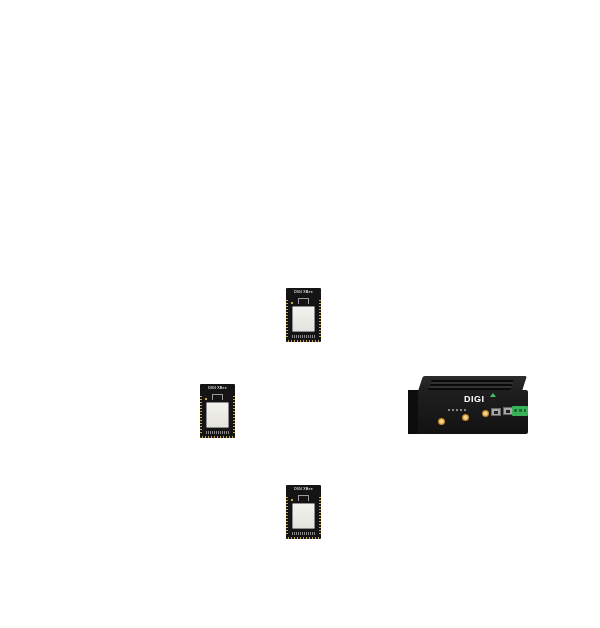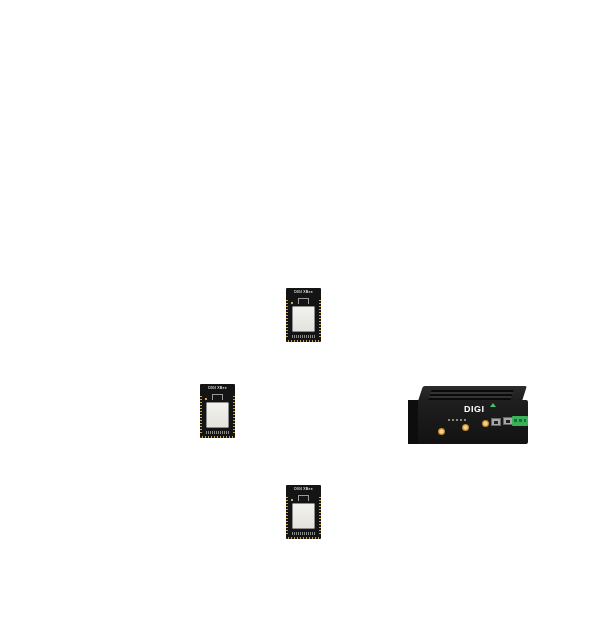--- a/index.html
+++ b/index.html
@@ -38,21 +38,21 @@
       position: absolute; left: 6px; right: 6px; top: 18px; bottom: 10px;
       background: linear-gradient(180deg, #f2f2ef 0%, #e4e2dc 100%);
       border: 1px solid #8c8c8c; border-radius: 1px;
     }
     .module .label {
       position: absolute; left: 6px; right: 6px; bottom: 4px; height: 3px;
       background: repeating-linear-gradient(to right, #888 0 1px, transparent 1px 2px);
     }
 
     .router {
-      position: absolute; left: 408px; top: 386px; width: 124px; height: 62px; padding-left: 20px;
+      position: absolute; left: 408px; top: 376px; width: 124px; height: 62px; padding-left: 20px;
     }
     .router .top {
       position: absolute; left: 12px; top: 0; width: 104px; height: 18px;
       background: linear-gradient(180deg, #2c2c2c, #1a1a1a);
       transform: skewX(-18deg);
       border-radius: 2px;
     }
     .router .fins {
       position: absolute; left: 22px; top: 4px; width: 82px; height: 10px;
       background: repeating-linear-gradient(to bottom, #0a0a0a 0 2px, #333 2px 4px);

